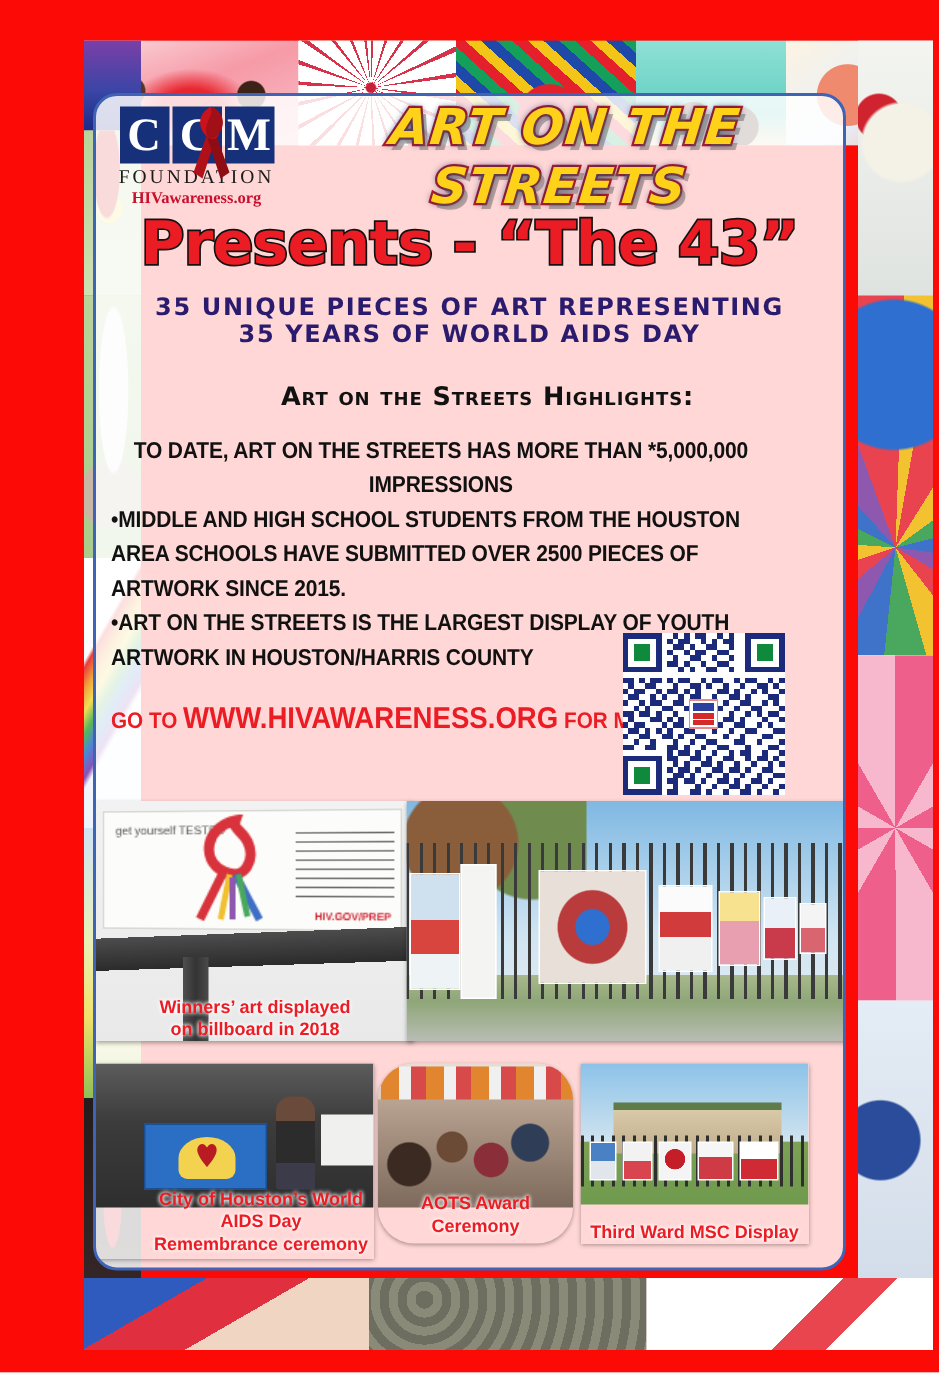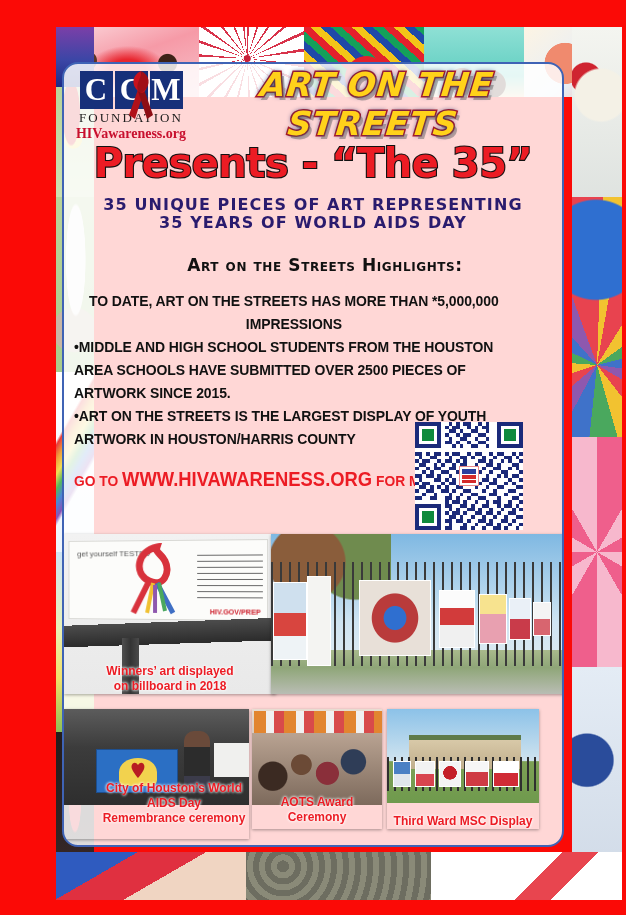--- a/index.html
+++ b/index.html
@@ -119,21 +119,21 @@
   }
   .logo-foundation {
     text-align: center;
     font-family: "Liberation Serif", serif;
     font-size: 13px; letter-spacing: 2px;
     color: #1b1b1b; margin-top: 1px;
   }
   .logo-url {
     text-align: center;
     font-family: "Liberation Serif", serif;
-    font-weight: 700; font-size: 14px;
+    font-weight: 700; font-size: 11px;
     color: #c8102e; margin-top: 0px;
   }
   .ribbon {
     position: absolute; left: 52px; top: -2px;
     width: 34px; height: 58px;
     pointer-events: none;
   }
   .graffiti {
     flex: 1 1 auto;
     text-align: center;
@@ -270,21 +270,21 @@
   .fn-ground { position:absolute; left:0; bottom:0; width:100%; height:44px;
      background: linear-gradient(180deg,#a8b98c 0%,#8fa678 40%,#b9bdb4 100%); }
   .fn-fence { position:absolute; left:0; top:28px; width:100%; height:104px;
      background: repeating-linear-gradient(90deg,
         #3a3a3a 0 2px, transparent 2px 9px); }
   .fn-art { position:absolute; height:52px; border:1px solid #fff; }
   .fn-cap { bottom: 2px; font-size: 12px; }
 
   
   #photo-remembrance { left: 0px; top: 175px; width: 185px; height: 130px; }
-  #photo-award       { left: 188px; top: 175px; width: 130px; height: 120px; }
+  #photo-award       { left: 188px; top: 175px; width: 130px; height: 120px; border-radius: 24px; }
   #photo-thirdward   { left: 323px; top: 175px; width: 152px; height: 120px; }
 
   .rm-bg { position:absolute; inset:0 0 34px 0;
      background: linear-gradient(180deg,#5c5c5c 0%,#3c3c3c 40%,#2e2e2e 100%); }
   .rm-banner { position:absolute; left:32px; top:40px; width:82px; height:44px;
      background:#2b6fc4; border:1px solid #1d4f90; }
   .rm-heart { position:absolute; left:22px; top:8px; width:38px; height:28px;
      background:#f2d24e; border-radius:50% 50% 6px 6px; }
   .rm-person { position:absolute; left:120px; top:22px; width:26px; height:62px;
      background: linear-gradient(180deg,#6a4a3a 0 26%, #2c2c2c 26% 72%, #3b3b4a 72% 100%);
@@ -365,21 +365,21 @@
           <path d="M17 12 L29 46 L23 50 L14 22 Z" fill="#8e0d14"></path>
           <path d="M17 2 C8 6 7 16 14 22 C20 27 24 20 22 14 C20 8 16 6 17 2 Z" fill="#c8121c"></path>
           <path d="M17 2 C26 6 27 16 20 22 C15 26 12 20 14 14 C16 8 18 6 17 2 Z" fill="#a10f17"></path>
         </svg>
         <div class="logo-foundation">FOUNDATION</div>
         <div class="logo-url">HIVawareness.org</div>
       </div>
       <div class="graffiti">ART ON THE STREETS</div>
     </div>
 
-    <div class="presents">Presents - “The 35”</div>
+    <div class="presents">Presents - “The 43”</div>
 
     <div class="subtitle">
       <div>35 UNIQUE PIECES OF ART REPRESENTING</div>
       <div>35 YEARS OF WORLD AIDS DAY</div>
     </div>
 
     <div class="highlights-head">Art on the Streets Highlights:</div>
 
     <div class="body-text">
       <p class="centered">TO DATE, ART ON THE STREETS HAS MORE THAN *5,000,000 IMPRESSIONS</p>
@@ -666,21 +666,21 @@
         <div class="rm-bg"></div>
         <div class="rm-banner">
           <div class="rm-heart">
             <svg viewBox="0 0 38 28" width="38" height="28">
               <path d="M19 7 C16 2 11 6 13 11 C14.5 15 19 20 19 20 C19 20 23.5 15 25 11 C27 6 22 2 19 7Z" fill="#b81c22"></path>
             </svg>
           </div>
         </div>
         <div class="rm-person"></div>
         <div class="rm-love"></div>
-        <div class="cap" style="bottom:13px;padding-left:35px;">
+        <div class="cap" style="bottom:2px;padding-left:35px;">
           <div>City of Houston’s World AIDS Day</div>
           <div>Remembrance ceremony</div>
         </div>
       </div>
 
       <div class="photo photo-shadow" id="photo-award">
         <div class="aw-bg"></div>
         <div class="aw-posters"></div>
         <div class="aw-crowd"></div>
         <div class="cap" style="bottom:4px;">

